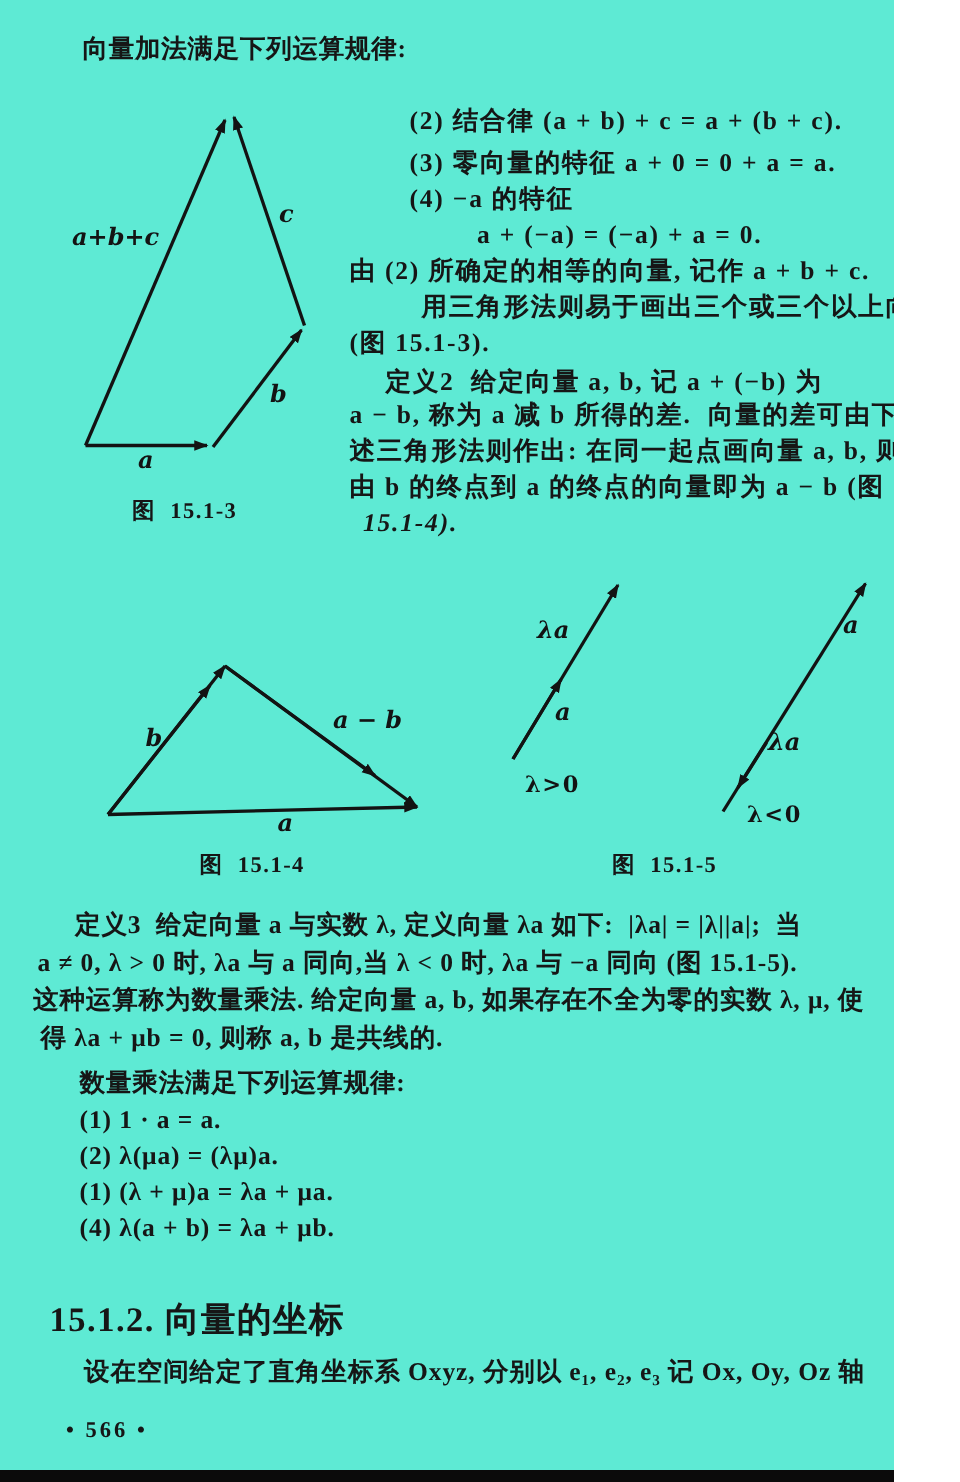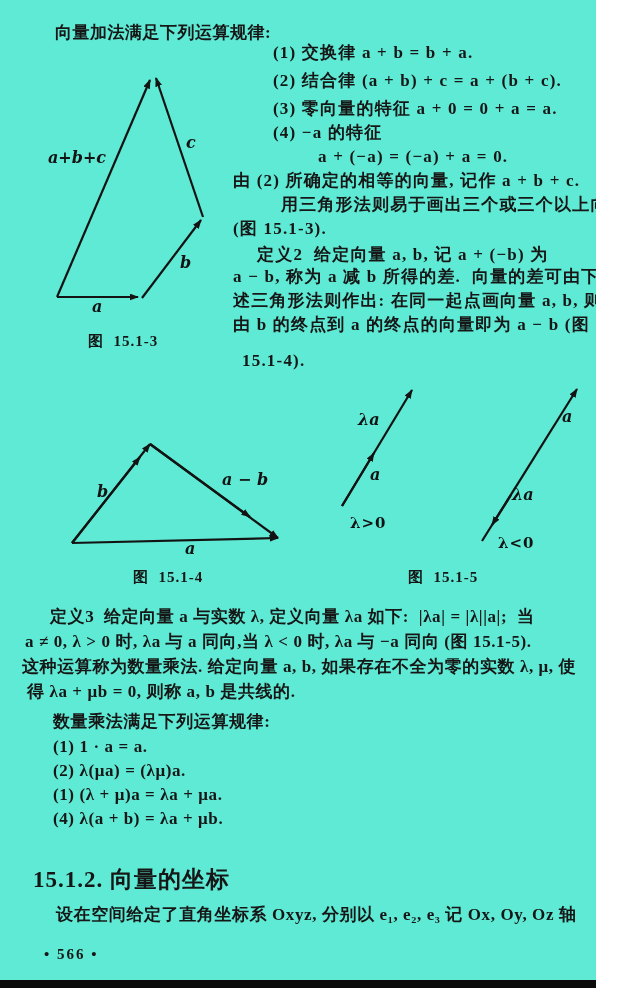--- a/index.html
+++ b/index.html
@@ -38,35 +38,34 @@
     background:#0b0b0b;
   }
 </style>
 </head>
 <body>
 
 <div class="page">
 
   <div class="t" style="left:55px; top:24px;">向量加法满足下列运算规律:</div>
 
-  <div class="t rc" style="left:273px; top:44px;">(1) 交换律 a + b = b + a.</div>
   <div class="t rc" style="left:273px; top:72px;">(2) 结合律 (a + b) + c = a + (b + c).</div>
   <div class="t rc" style="left:273px; top:100px;">(3) 零向量的特征 a + 0 = 0 + a = a.</div>
   <div class="t rc" style="left:273px; top:124px;">(4) −a 的特征</div>
   <div class="t rc" style="left:318px; top:148px;">a + (−a) = (−a) + a = 0.</div>
 
   <div class="t rc" style="left:233px; top:172px;">由 (2) 所确定的相等的向量, 记作 a + b + c.</div>
   <div class="t rc" style="left:233px; top:196px;margin-left:48px;">用三角形法则易于画出三个或三个以上向量之和</div>
   <div class="t rc" style="left:233px; top:220px;">(图 15.1-3).</div>
 
   <div class="t rc" style="left:257px; top:246px;">定义2  给定向量 a, b, 记 a + (−b) 为</div>
   <div class="t rc" style="left:233px; top:268px;">a − b, 称为 a 减 b 所得的差.  向量的差可由下</div>
   <div class="t rc" style="left:233px; top:316px;">由 b 的终点到 a 的终点的向量即为 a − b (图</div>
   <div class="t rc" style="left:233px; top:292px;">述三角形法则作出: 在同一起点画向量 a, b, 则</div>
-  <div class="t rc" style="left:242px; top:352px;">15.1-4).</div>
+  <div class="t rc" style="left:242px; top:340px;font-style:italic;">15.1-4).</div>
 
   <svg class="fig" style="left:30px; top:60px;" width="200" height="290" viewBox="0 0 200 290">
     <defs>
       <marker id="ah" markerWidth="10" markerHeight="8" refX="8.5" refY="3.5" orient="auto" markerUnits="userSpaceOnUse">
         <path d="M0,0 L9.5,3.5 L0,7 Z" fill="#131313"></path>
       </marker>
     </defs>
     <line x1="27" y1="237" x2="108" y2="237" marker-end="url(#ah)"></line>
     <line x1="112" y1="238" x2="171" y2="160" marker-end="url(#ah)"></line>
     <line x1="173" y1="157" x2="126" y2="18" marker-end="url(#ah)"></line>

